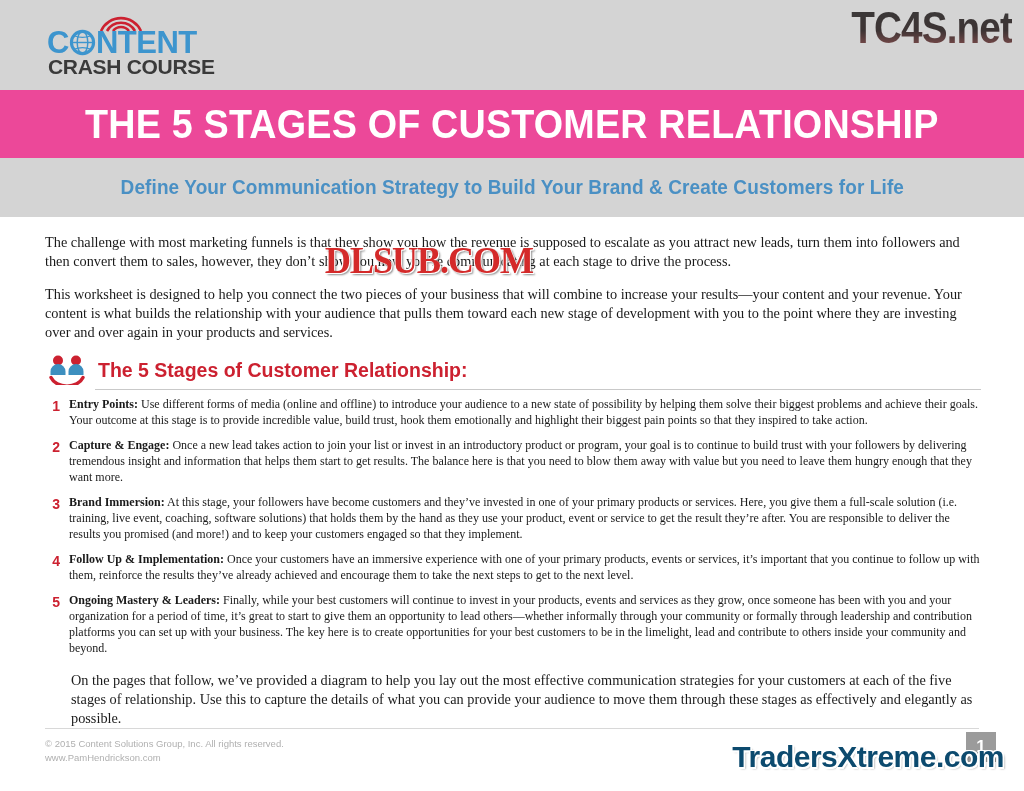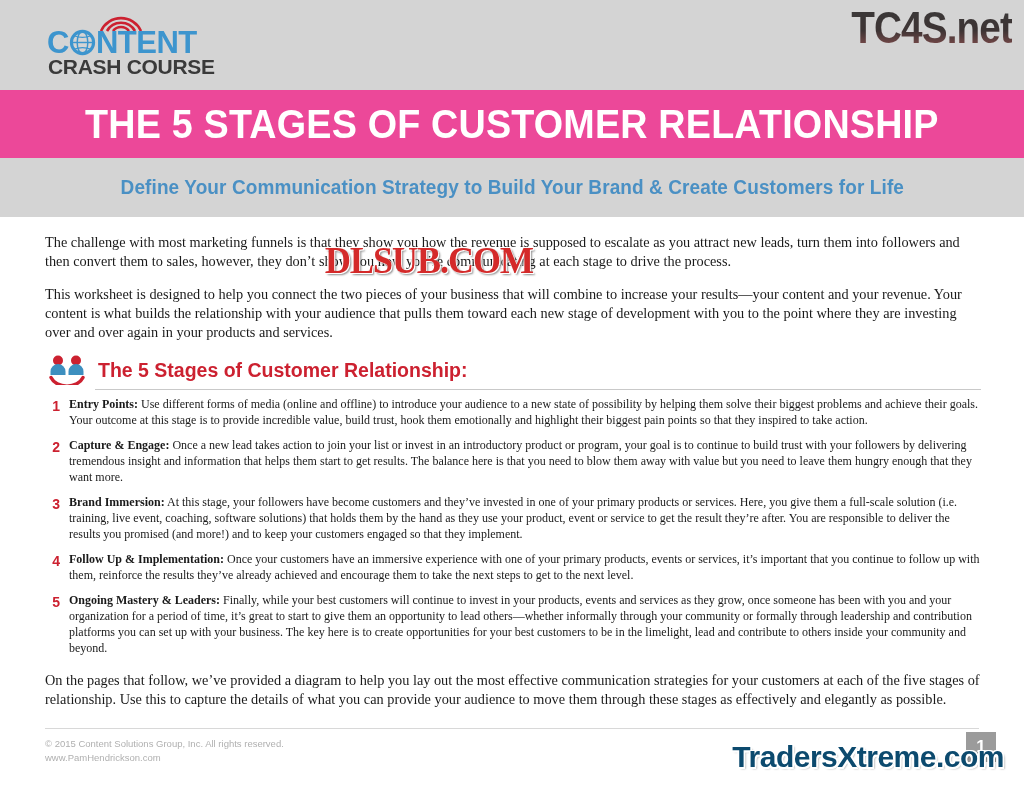--- a/index.html
+++ b/index.html
@@ -178,21 +178,21 @@
     line-height: 1.33;
   }
   .stage-body {
     flex: 1 1 auto;
     font-size: 12px;
     line-height: 1.33;
     color: #1a1a1a;
   }
   .stage-title { font-weight: bold; }
 
-  .closing { margin-top: 14px; }
+  .closing { margin-top: 14px; margin-left: 26px; }
 
   
   .wm-dlsub {
     position: absolute;
     left: 325px;
     top: 22px;
     font-family: "Liberation Serif", serif;
     font-weight: bold;
     font-size: 36px;
     letter-spacing: -1px;

